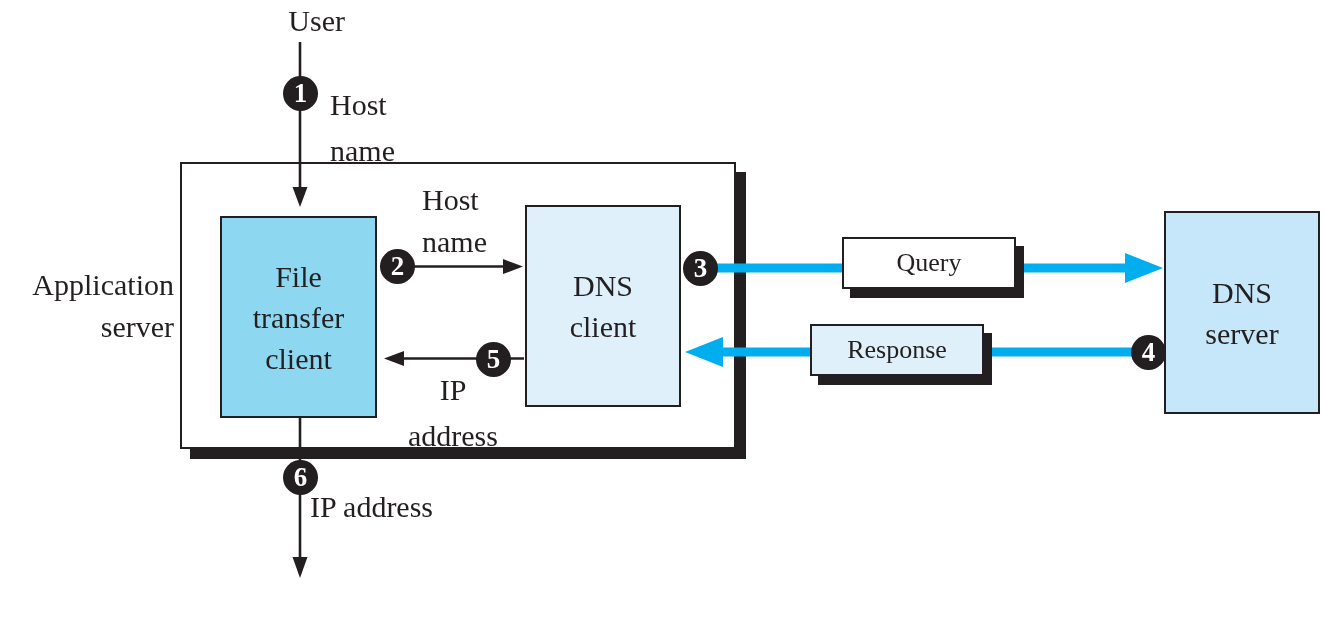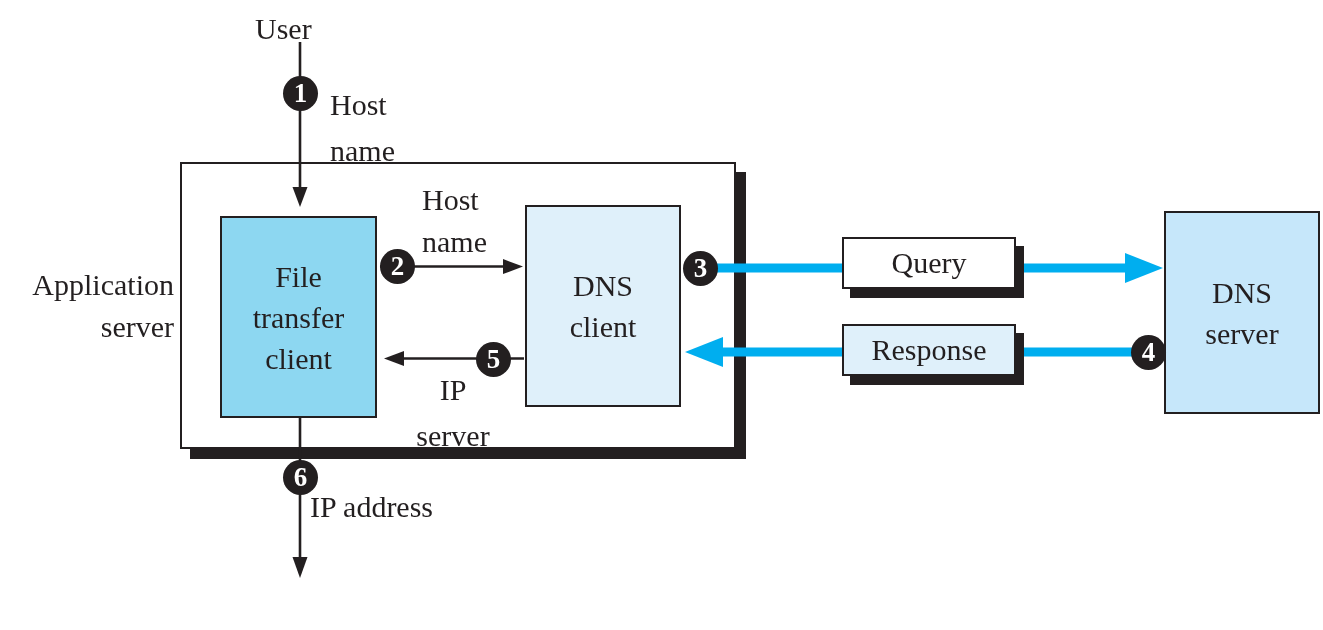--- a/index.html
+++ b/index.html
@@ -30,35 +30,35 @@
   .node{
     display:flex;align-items:center;justify-content:center;text-align:center;
     border:2.5px solid var(--ink);font-size:30px;line-height:41px;white-space:pre-line;
   }
   .ft-box{left:220px;top:216px;width:153px;height:198px;background:var(--file-transfer-fill);}
   .dnsc-box{left:525px;top:205px;width:152px;height:198px;background:var(--dns-client-fill);}
   .dnss-box{left:1164px;top:211px;width:152px;height:199px;background:var(--dns-server-fill);}
   .msg-box{
     display:flex;align-items:center;justify-content:center;text-align:center;
     border:2.5px solid var(--ink);box-shadow:8px 9px 0 var(--ink);
-    font-size:30px;
+    font-size:26px;
   }
   .query-box{left:842px;top:237px;width:170px;height:48px;background:var(--query-fill);}
-  .response-box{left:842px;top:324px;width:170px;height:48px;background:var(--response-fill);}
+  .response-box{left:810px;top:324px;width:170px;height:48px;background:var(--response-fill);}
 
   
   .badge{
     width:35px;height:35px;border-radius:50%;background:var(--ink);
     display:flex;align-items:center;justify-content:center;
     color:#fff;font-weight:bold;font-size:27px;line-height:1;
   }
 
   
   .lbl{font-size:30px;line-height:1;white-space:pre-line;}
-  .user-lbl{left:255px;top:14px;width:90px;text-align:left;}
+  .user-lbl{left:255px;top:6px;width:90px;text-align:right;}
   .step1-lbl{left:330px;top:82px;line-height:46px;}
   .applayer-lbl{left:0px;top:264px;width:174px;text-align:right;line-height:42px;}
   .step2-lbl{left:422px;top:179px;line-height:42px;}
   .step5-lbl{left:396px;top:367px;width:114px;text-align:center;line-height:46px;}
   .step6-lbl{left:310px;top:492px;}
   .network-lbl{left:197px;top:583px;}
 </style>
 </head>
 <body>
 
@@ -139,16 +139,16 @@
     </div>
 
   <div class="abs lbl user-lbl">User</div>
   <div class="abs lbl step1-lbl">Host
 name</div>
   <div class="abs lbl applayer-lbl">Application
 server</div>
   <div class="abs lbl step2-lbl">Host
 name</div>
   <div class="abs lbl step5-lbl">IP
-server</div>
+address</div>
   <div class="abs lbl step6-lbl">IP address</div>
 
 </div>
 
 </body></html>

